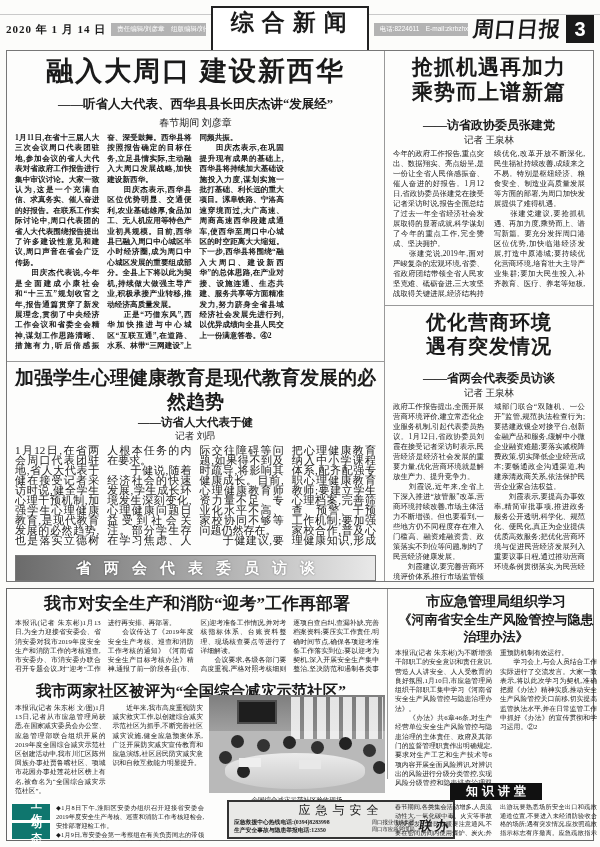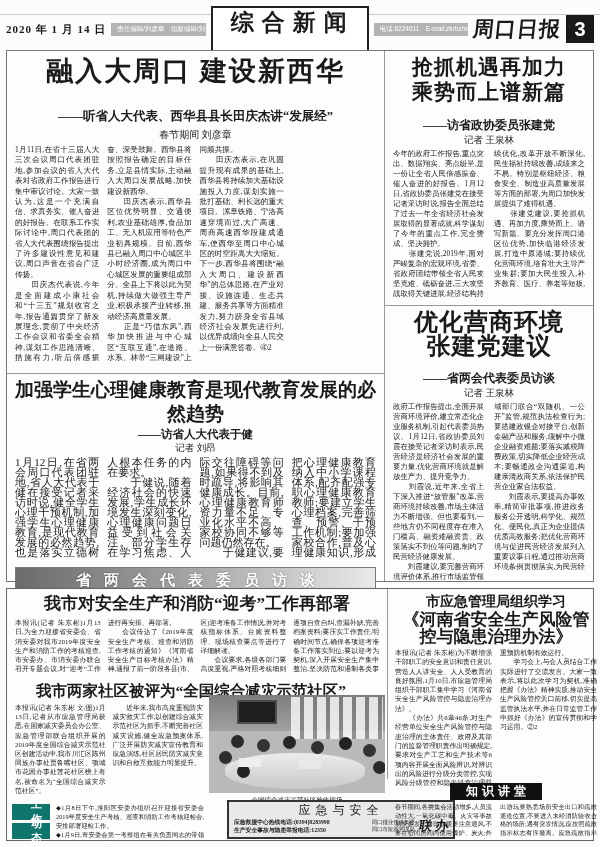--- a/index.html
+++ b/index.html
@@ -22,36 +22,36 @@
   .sub{ text-align:center;font-weight:bold; }
   .byline{ text-align:center; }
   .body-cols{ text-align:justify;overflow:hidden;white-space:pre-line;column-fill:auto; }
   .rule{ border:none;border-top:1px solid #999;margin:4px -8px; }
   
   .top-section{position:absolute;top:50px;left:6px;right:6px;height:532px;border:1px solid #777;
                display:flex;box-sizing:border-box;background:#fdfdfc;}
   .left-col{width:378px;border-right:1px solid #999;padding:4px 8px;box-sizing:border-box;}
   .right-col{flex:1;padding:4px 8px;box-sizing:border-box;}
   .a1-hl{font-size:27px;line-height:32px;letter-spacing:2px;}
-  .a1-sub{font-size:12.5px;line-height:18px;margin-top:20px;}
+  .a1-sub{font-size:12.5px;line-height:18px;margin-top:8px;}
   .a1-by{font-size:10px;line-height:14px;margin:3px 0;}
-  .a1-body{height:224px;column-count:4;column-gap:8px;font-size:7.6px;line-height:10.4px;margin-top:2px;}
+  .a1-body{height:224px;column-count:4;column-gap:8px;font-size:7.6px;line-height:10.4px;margin-top:2px;font-weight:bold;}
   .a2-hl{font-size:19px;line-height:24px;margin-top:4px;}
   .a2-sub{font-size:11.5px;line-height:16px;}
   .a2-by{font-size:9.5px;line-height:13px;}
   .a2-body{height:104px;column-count:4;column-gap:8px;font-size:11px;line-height:10px;margin-top:2px;}
   .banner{margin-top:6px;height:24px;border:1px solid #777;color:#fff;font-size:15px;font-weight:bold;
           letter-spacing:13px;display:flex;align-items:center;justify-content:center;padding-left:13px;
           background:linear-gradient(90deg,#6b6b6b 0%,#9a9a9a 40%,#e9e9e9 100%);
           text-shadow:0 0 2px rgba(0,0,0,.45);}
   .a3-hl{font-size:21px;line-height:25px;letter-spacing:1px;}
   .a3-sub{font-size:12px;line-height:17px;margin-top:12px;}
   .a3-by{font-size:9.5px;line-height:13px;}
   .a3-body{height:152px;column-count:2;column-gap:10px;font-size:7.4px;line-height:10px;margin-top:2px;}
-  .a4-hl{font-size:24px;line-height:24px;letter-spacing:1px;}
+  .a4-hl{font-size:20px;line-height:24px;letter-spacing:1px;}
   .a4-body{height:188px;column-count:2;column-gap:10px;font-size:7.4px;line-height:10px;margin-top:2px;}
   
   .bottom-section{position:absolute;top:588px;left:6px;right:6px;height:253px;border:1px solid #666;
                   box-sizing:border-box;background:#fdfdfc;}
   .b-divider{position:absolute;left:380px;top:0;width:1px;height:190px;background:#999;}
   .a5{position:absolute;left:8px;top:4px;width:364px;}
   .a5-hl{font-size:17px;line-height:22px;}
   .a5-body{height:58px;column-count:4;column-gap:7px;font-size:6.8px;line-height:9.3px;margin-top:3px;}
   .a7-hl{position:absolute;left:8px;top:92px;width:352px;font-size:15.5px;line-height:20px;font-weight:bold;}
   .a7-body{position:absolute;left:8px;top:114px;width:188px;height:96px;column-count:2;column-gap:7px;
@@ -76,21 +76,21 @@
               text-align:justify;white-space:pre-line;overflow:hidden;}
   .emg-box{position:absolute;left:220px;top:211px;width:228px;height:39px;border:2px solid #333;background:#e9e9e7;
            box-sizing:border-box;padding:1px 5px;}
   .emg-title{text-align:center;font-size:12px;font-weight:normal;letter-spacing:5px;line-height:14px;}
   .emg-row{display:flex;align-items:center;gap:4px;}
   .emg-lines{flex:1;font-size:5.8px;font-weight:bold;line-height:8px;white-space:pre-line;}
   .emg-orgs{font-size:5.4px;line-height:7px;white-space:pre-line;text-align:right;}
   .emg-joint{font-size:13px;font-weight:bold;transform:skewX(-8deg);white-space:nowrap;}
   .a6{position:absolute;left:388px;top:4px;width:202px;}
   .a6-hl1{font-size:14px;line-height:18px;}
-  .a6-hl2{font-size:17px;line-height:17px;}
+  .a6-hl2{font-size:13px;line-height:17px;}
   .a6-body{height:142px;column-count:2;column-gap:8px;font-size:6.8px;line-height:9.3px;margin-top:3px;}
   .kn-badge-row{position:absolute;left:388px;top:194px;width:202px;display:flex;justify-content:center;}
   .kn-badge{background:#111;color:#fff;font-size:12px;font-weight:bold;letter-spacing:4px;
             padding:2px 12px 2px 16px;line-height:13px;}
   .kn-body{position:absolute;left:388px;top:214px;width:202px;height:36px;column-count:2;column-gap:8px;
            font-size:6.2px;line-height:8.6px;text-align:justify;overflow:hidden;}
 </style>
 </head>
 <body>
 
@@ -134,21 +134,21 @@
       <div class="hl a3-hl">乘势而上谱新篇</div>
       <div class="sub a3-sub">——访省政协委员张建党</div>
       <div class="byline a3-by">记者 王泉林</div>
       <div class="body-cols a3-body">今年的政府工作报告,重点突出、数据翔实、亮点纷呈,是一份让全省人民倍感振奋、催人奋进的好报告。1月12日,省政协委员张建党在接受记者采访时说,报告全面总结了过去一年全省经济社会发展取得的显著成就,科学谋划了今年的重点工作,完全赞成、坚决拥护。
 　　张建党说,2019年,面对严峻复杂的宏观环境,省委、省政府团结带领全省人民攻坚克难、砥砺奋进,三大攻坚战取得关键进展,经济结构持续优化,改革开放不断深化,民生福祉持续改善,成绩来之不易。特别是枢纽经济、粮食安全、制造业高质量发展等方面的部署,为周口加快发展提供了难得机遇。
 　　张建党建议,要抢抓机遇、再加力度,乘势而上、谱写新篇。要充分发挥周口港区位优势,加快临港经济发展,打造中原港城;要持续优化营商环境,培育壮大主导产业集群;要加大民生投入,补齐教育、医疗、养老等短板,不断增强人民群众的获得感、幸福感、安全感。④6</div>
 
       <hr class="rule">
 
       <div class="hl a4-hl">优化营商环境</div>
-      <div class="hl a4-hl">张建党建议</div>
+      <div class="hl a4-hl">遇有突发情况</div>
       <div class="sub a3-sub">——省两会代表委员访谈</div>
       <div class="byline a3-by">记者 王泉林</div>
       <div class="body-cols a4-body">政府工作报告提出,全面开展营商环境评价,建立常态化企业服务机制,引起代表委员热议。1月12日,省政协委员刘霞在接受记者采访时表示,民营经济是经济社会发展的重要力量,优化营商环境就是解放生产力、提升竞争力。
 　　刘霞说,近年来,全省上下深入推进“放管服”改革,营商环境持续改善,市场主体活力不断增强。但也要看到,一些地方仍不同程度存在准入门槛高、融资难融资贵、政策落实不到位等问题,制约了民营经济健康发展。
 　　刘霞建议,要完善营商环境评价体系,推行市场监管领域部门联合“双随机、一公开”监管,规范执法检查行为;要搭建政银企对接平台,创新金融产品和服务,缓解中小微企业融资难题;要落实减税降费政策,切实降低企业经营成本;要畅通政企沟通渠道,构建亲清政商关系,依法保护民营企业家合法权益。
 　　刘霞表示,要提高办事效率,精简审批事项,推进政务服务公开透明,科学化、规范化、便民化,真正为企业提供优质高效服务;把优化营商环境与促进民营经济发展列入重要议事日程,通过推动营商环境条例贯彻落实,为民营经济高质量发展保驾护航。④2</div>
     </div>
   </div>
 
   <div class="bottom-section">

